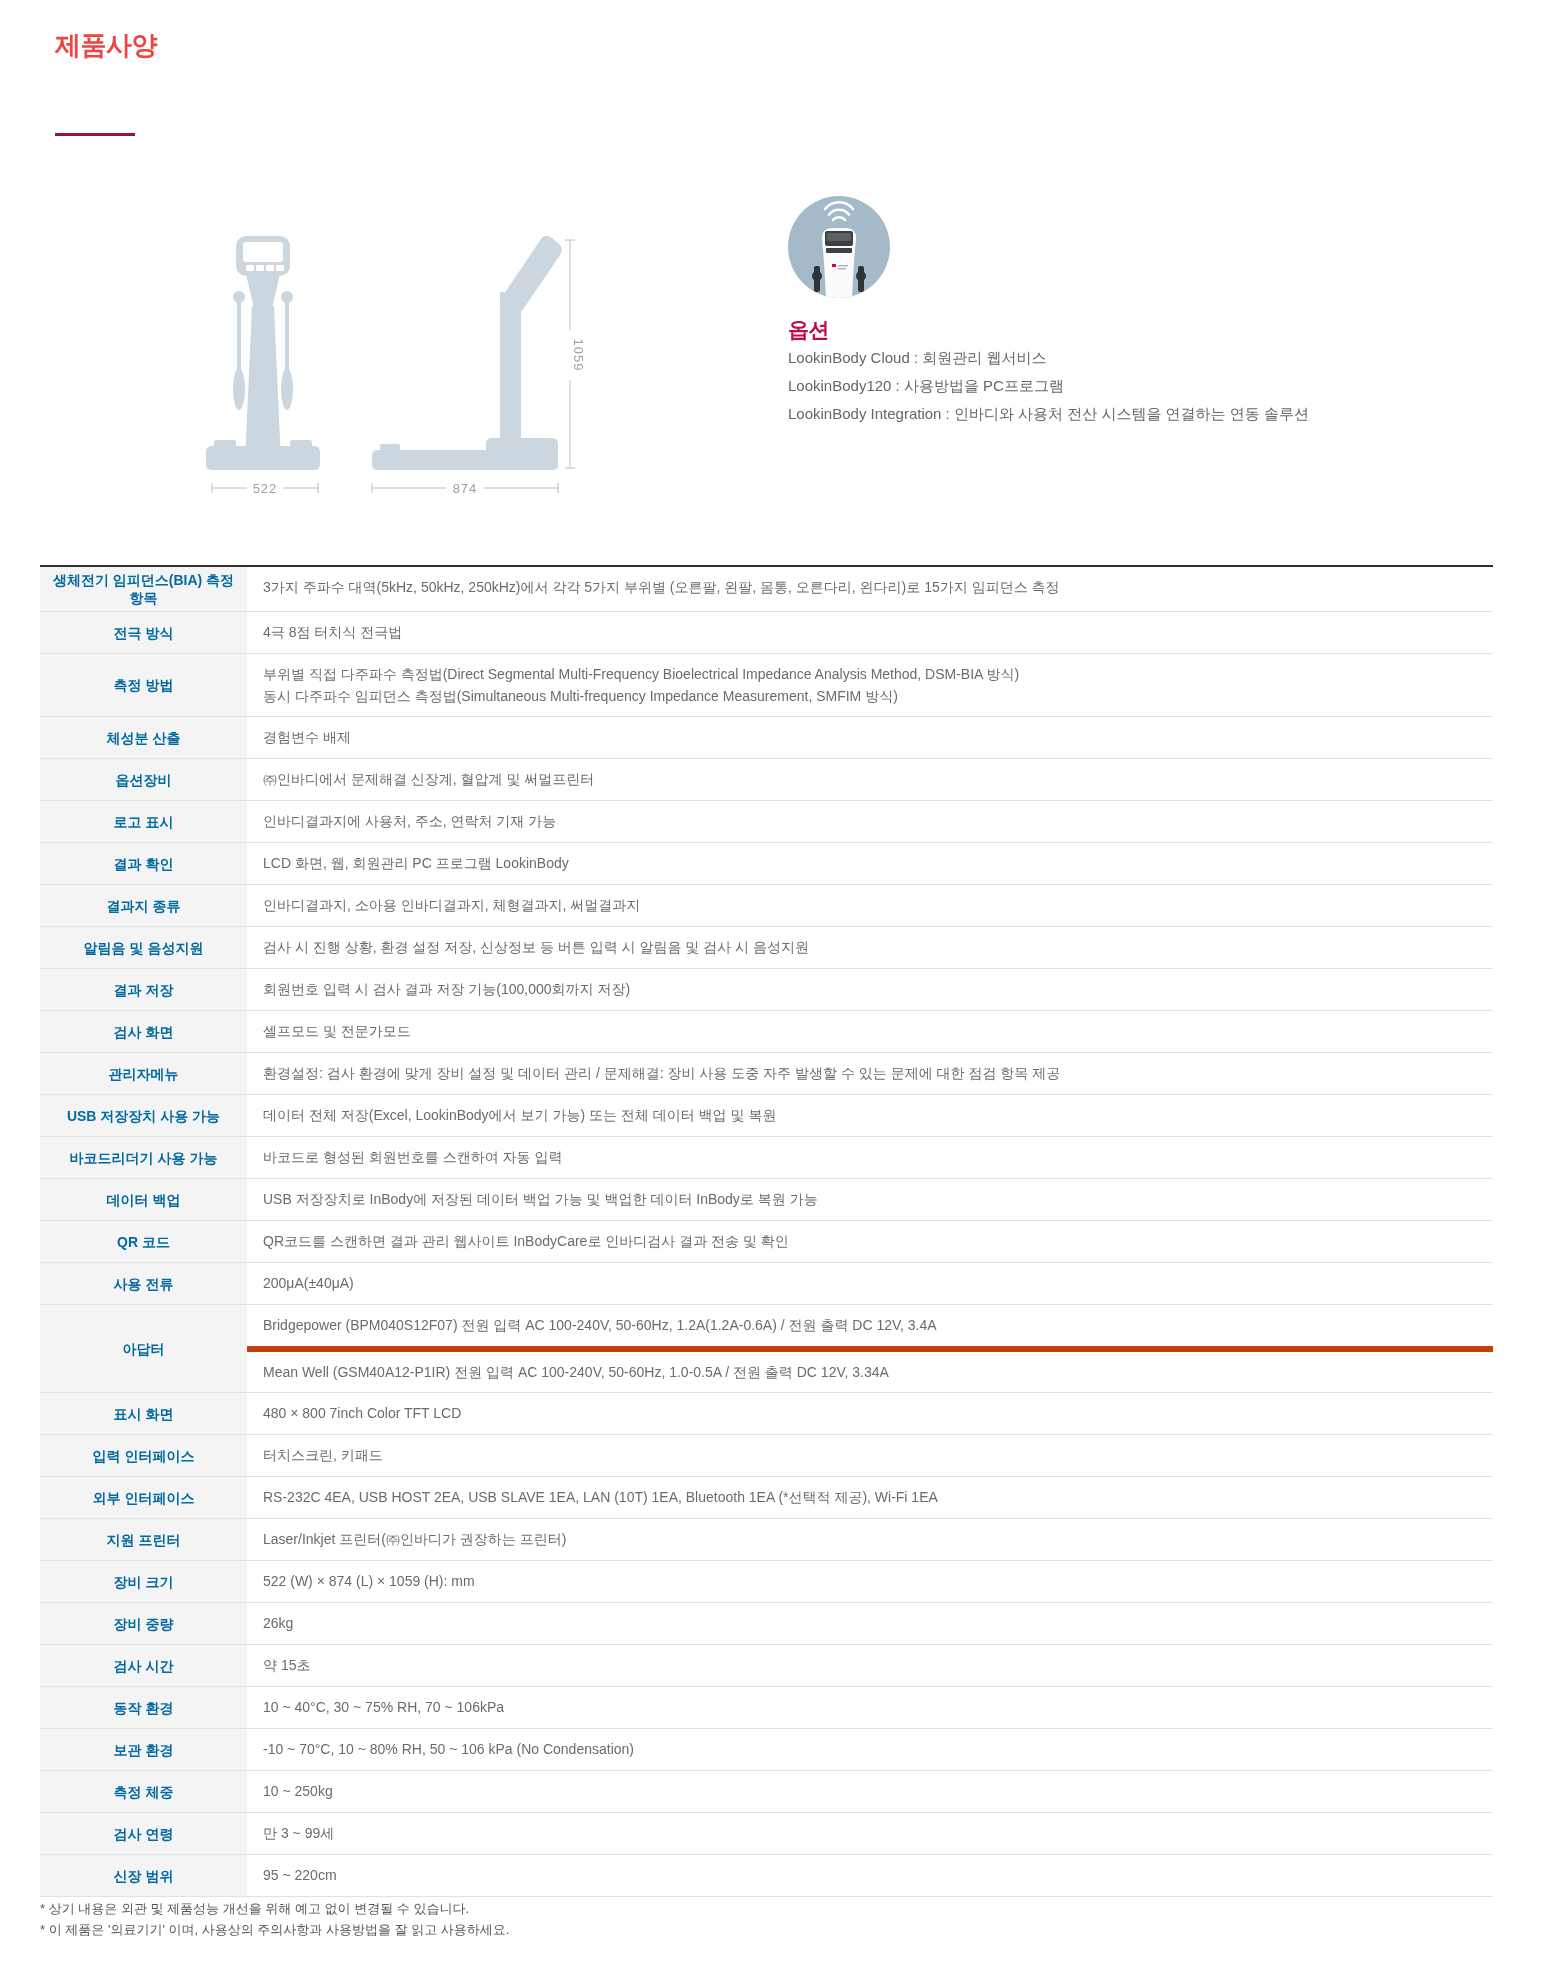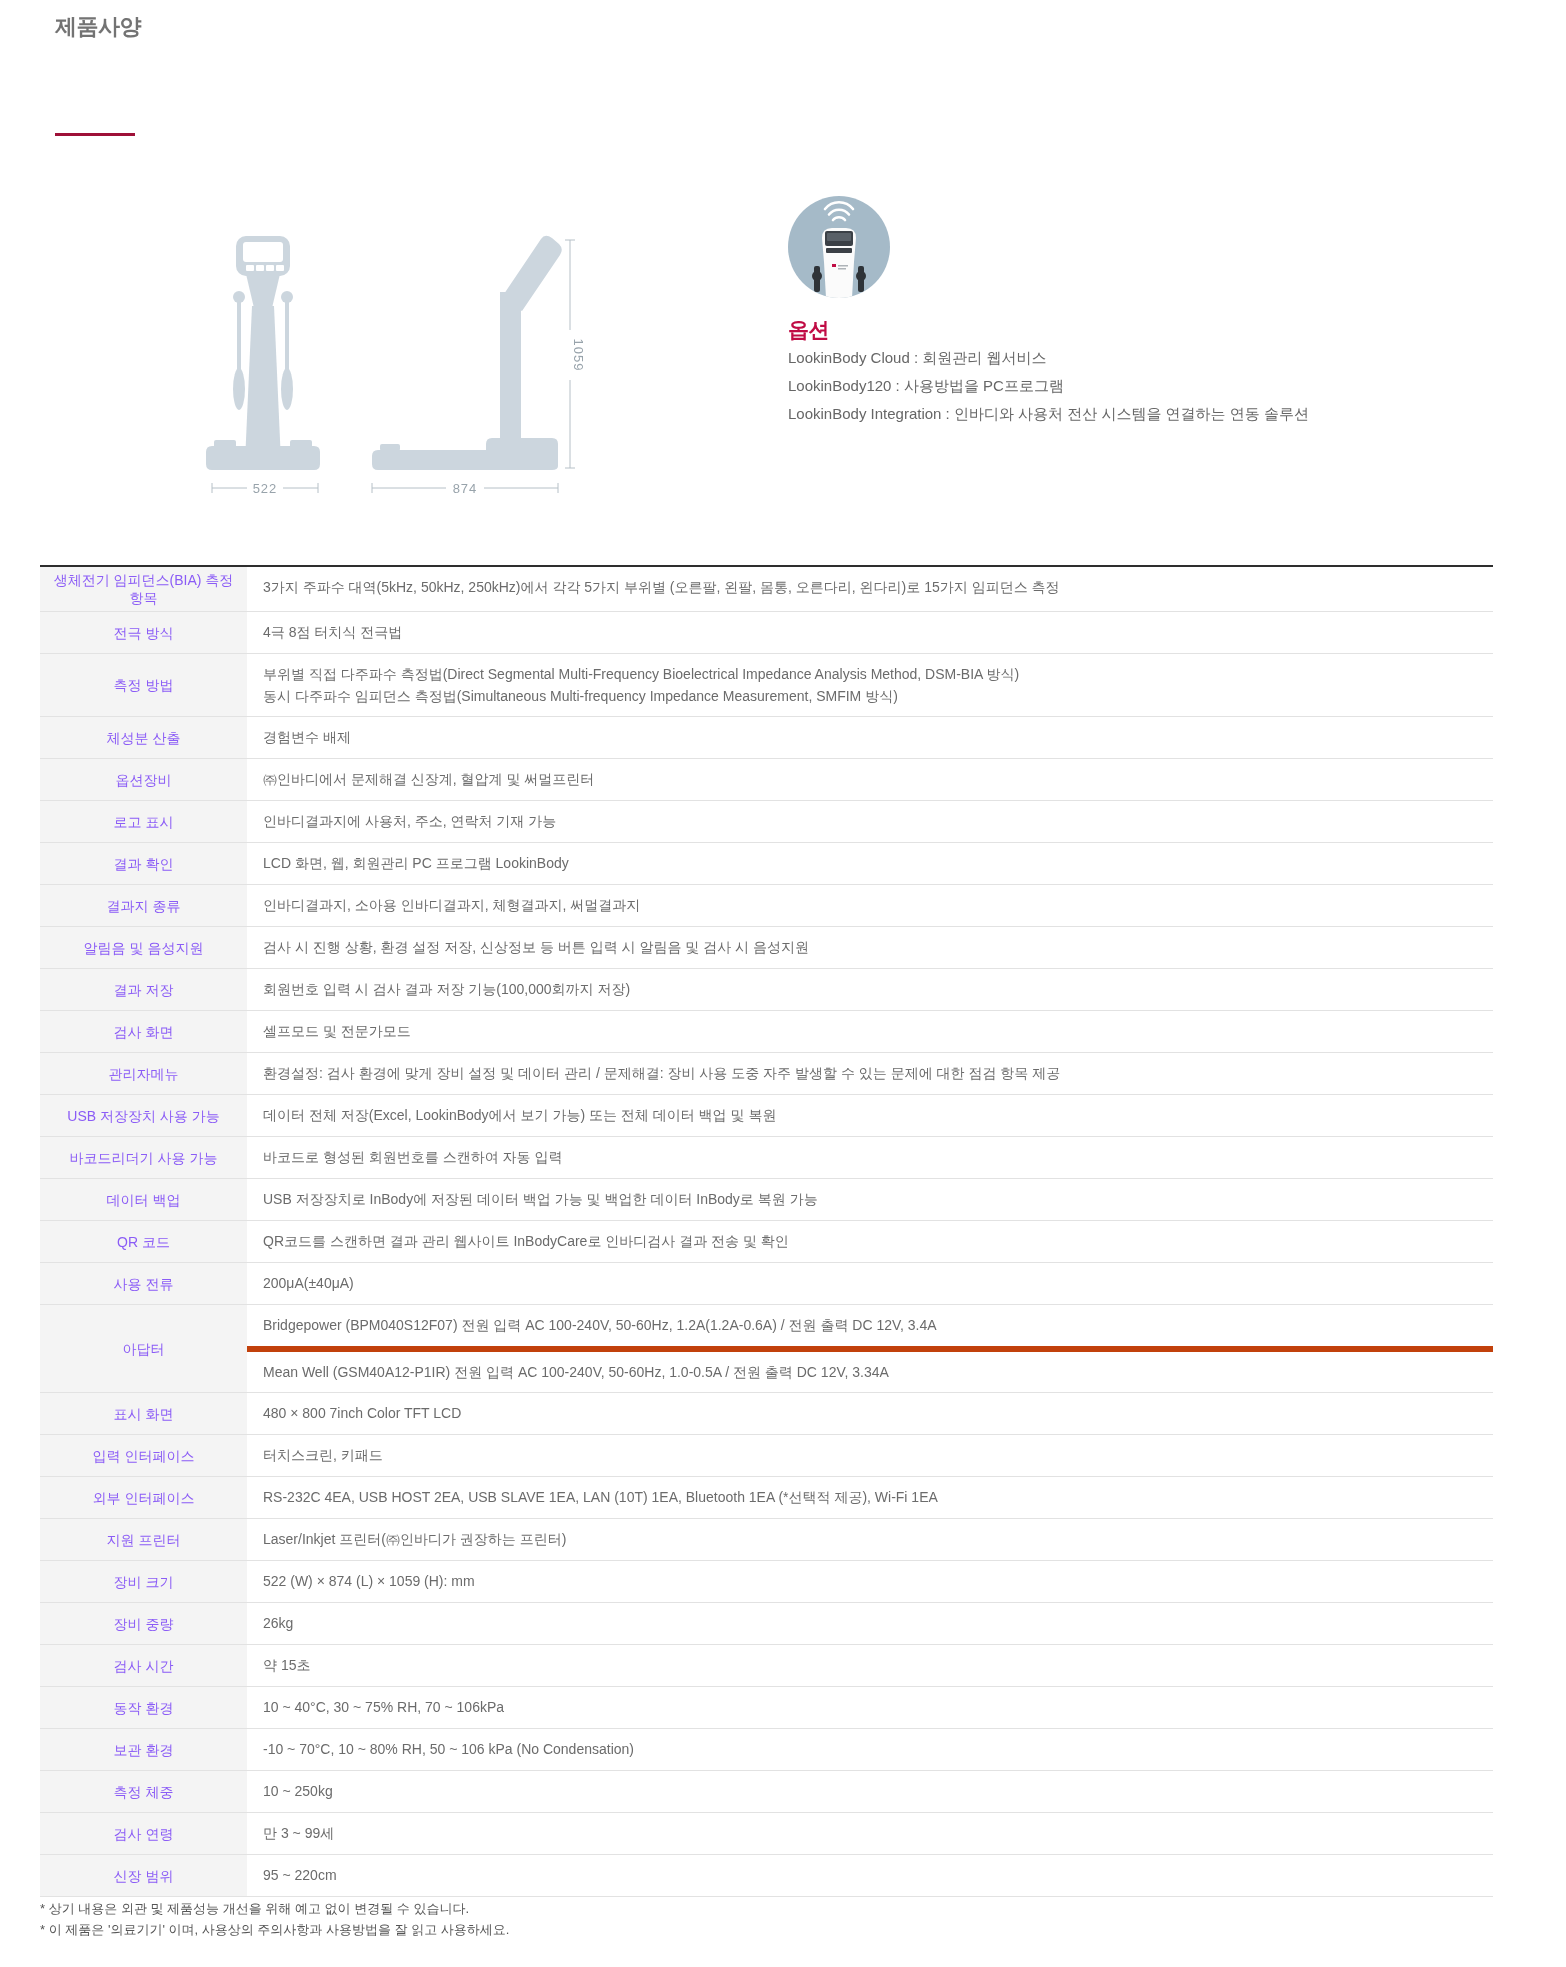--- a/index.html
+++ b/index.html
@@ -1,32 +1,32 @@
 <!DOCTYPE html>
 <html lang="ko"><head>
 <meta charset="utf-8">
 <style>
   * { margin:0; padding:0; box-sizing:border-box; }
   body { background:#ffffff; font-family:"Liberation Sans","DejaVu Sans",sans-serif; }
   .page { position:relative; width:1566px; height:1967px; background:#fff; overflow:hidden; }
 
-  .page-title { position:absolute; left:55px; top:12px; font-size:22px; font-weight:bold; color:#737373; letter-spacing:-0.5px; }
+  .page-title { position:absolute; left:55px; top:28px; font-size:26px; font-weight:bold; color:#ef4444; letter-spacing:-0.5px; }
   .title-underline { position:absolute; left:55px; top:133px; width:80px; height:3px; background:#9e1038; }
 
   .diagram { position:absolute; left:150px; top:180px; width:470px; height:330px; }
   .dim-text { font-size:13px; fill:#98a3ab; letter-spacing:1px; }
 
   .options { position:absolute; left:788px; top:196px; width:640px; }
   .option-circle { width:102px; height:102px; border-radius:50%; background:#a5bac8; overflow:hidden; position:relative; }
   .option-heading { margin-top:18px; font-size:21px; font-weight:bold; color:#c00c45; letter-spacing:-0.5px; }
   .option-items { margin-top:0; font-size:15px; color:#666; line-height:28px; }
 
   .spec { position:absolute; left:40px; top:565px; width:1453px; border-top:2px solid #2e2e2e; }
   .spec-row { display:flex; border-bottom:1px solid #e2e2e2; min-height:41px; }
-  .spec-label { flex:0 0 207px; width:207px; background:#f4f4f4; display:flex; align-items:center; justify-content:center; text-align:center; font-size:14px; font-weight:normal; color:#8b5cf6; padding:4px 12px; line-height:18px; }
+  .spec-label { flex:0 0 207px; width:207px; background:#f4f4f4; display:flex; align-items:center; justify-content:center; text-align:center; font-size:14px; font-weight:bold; color:#0369a1; padding:4px 12px; line-height:18px; }
   .spec-values { flex:1; display:flex; flex-direction:column; background:#fff; }
   .spec-value { flex:1; display:flex; flex-direction:column; padding:9px 16px; min-height:41px; font-size:14px; color:#6b6b6b; line-height:22px; }
   .spec-value + .spec-value { border-top:6px solid #c2410c; }
 
   .footnotes { position:absolute; left:40px; top:1898px; font-size:13px; color:#555; line-height:21px; }
 </style>
 </head>
 <body>
 
 <div class="page">

